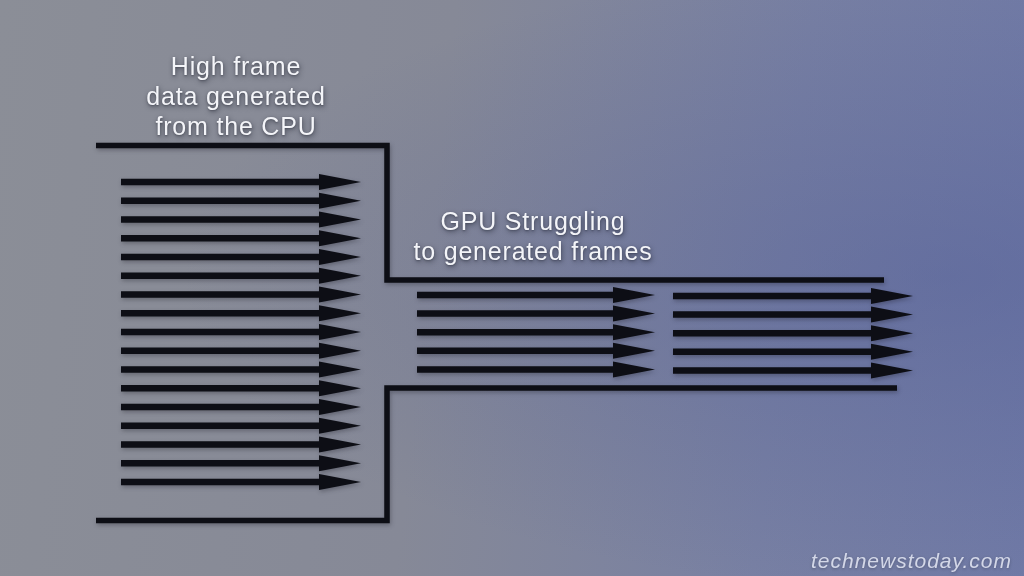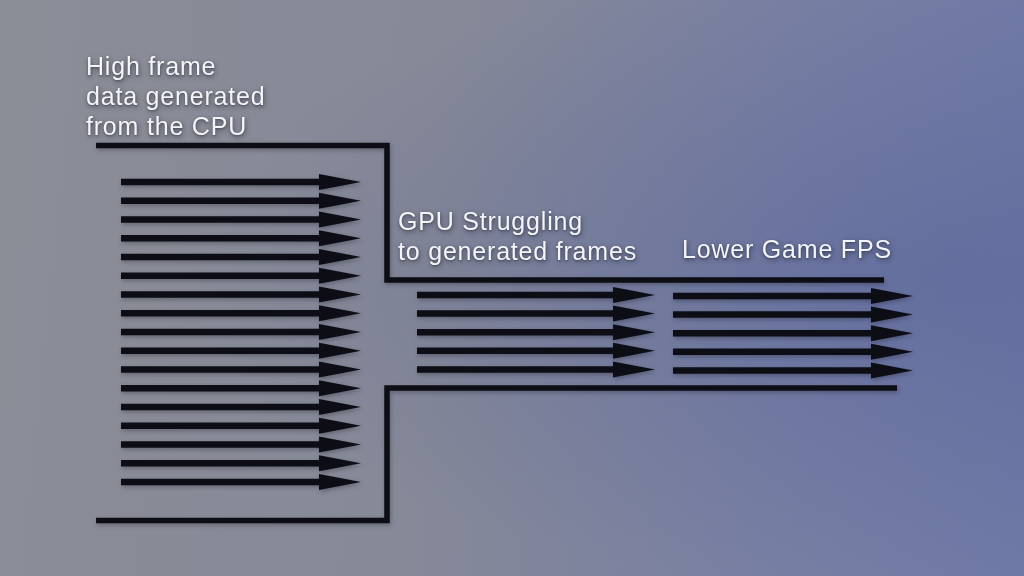--- a/index.html
+++ b/index.html
@@ -12,21 +12,21 @@
       radial-gradient(130% 95% at 93% 48%, rgba(78,90,150,0.40) 0%, rgba(78,90,150,0.0) 58%),
       linear-gradient(96deg, #8b8e97 0%, #868997 42%, #7880a3 75%, #707aa6 100%);
   }
   .diagram-svg{position:absolute;left:0;top:0;}
   .label{
     position:absolute;
     color:#f4f5f9;
     font-size:25px;
     line-height:30px;
     letter-spacing:0.8px;
-    text-align:left;
+    text-align:center;
     white-space:pre-line;
     text-shadow:1px 2px 5px rgba(22,25,38,0.55), 0 1px 2px rgba(22,25,38,0.35);
   }
   .label-cpu{left:86px;top:51px;width:300px;}
   .label-gpu{left:398px;top:206px;width:270px;}
   .label-fps{left:682px;top:234px;width:260px;}
   .watermark{
     position:absolute;
     right:12px;bottom:3px;
     font-size:21px;
@@ -106,15 +106,15 @@
       </g>
     </svg>
 
   <div class="label label-cpu">High frame
 data generated
 from the CPU</div>
 
   <div class="label label-gpu">GPU Struggling
 to generated frames</div>
 
-  <div class="label label-fps">Lower Game FPS</div>
 
+  <div class="watermark">technewstoday.com</div>
 </div>
 
 </body></html>

